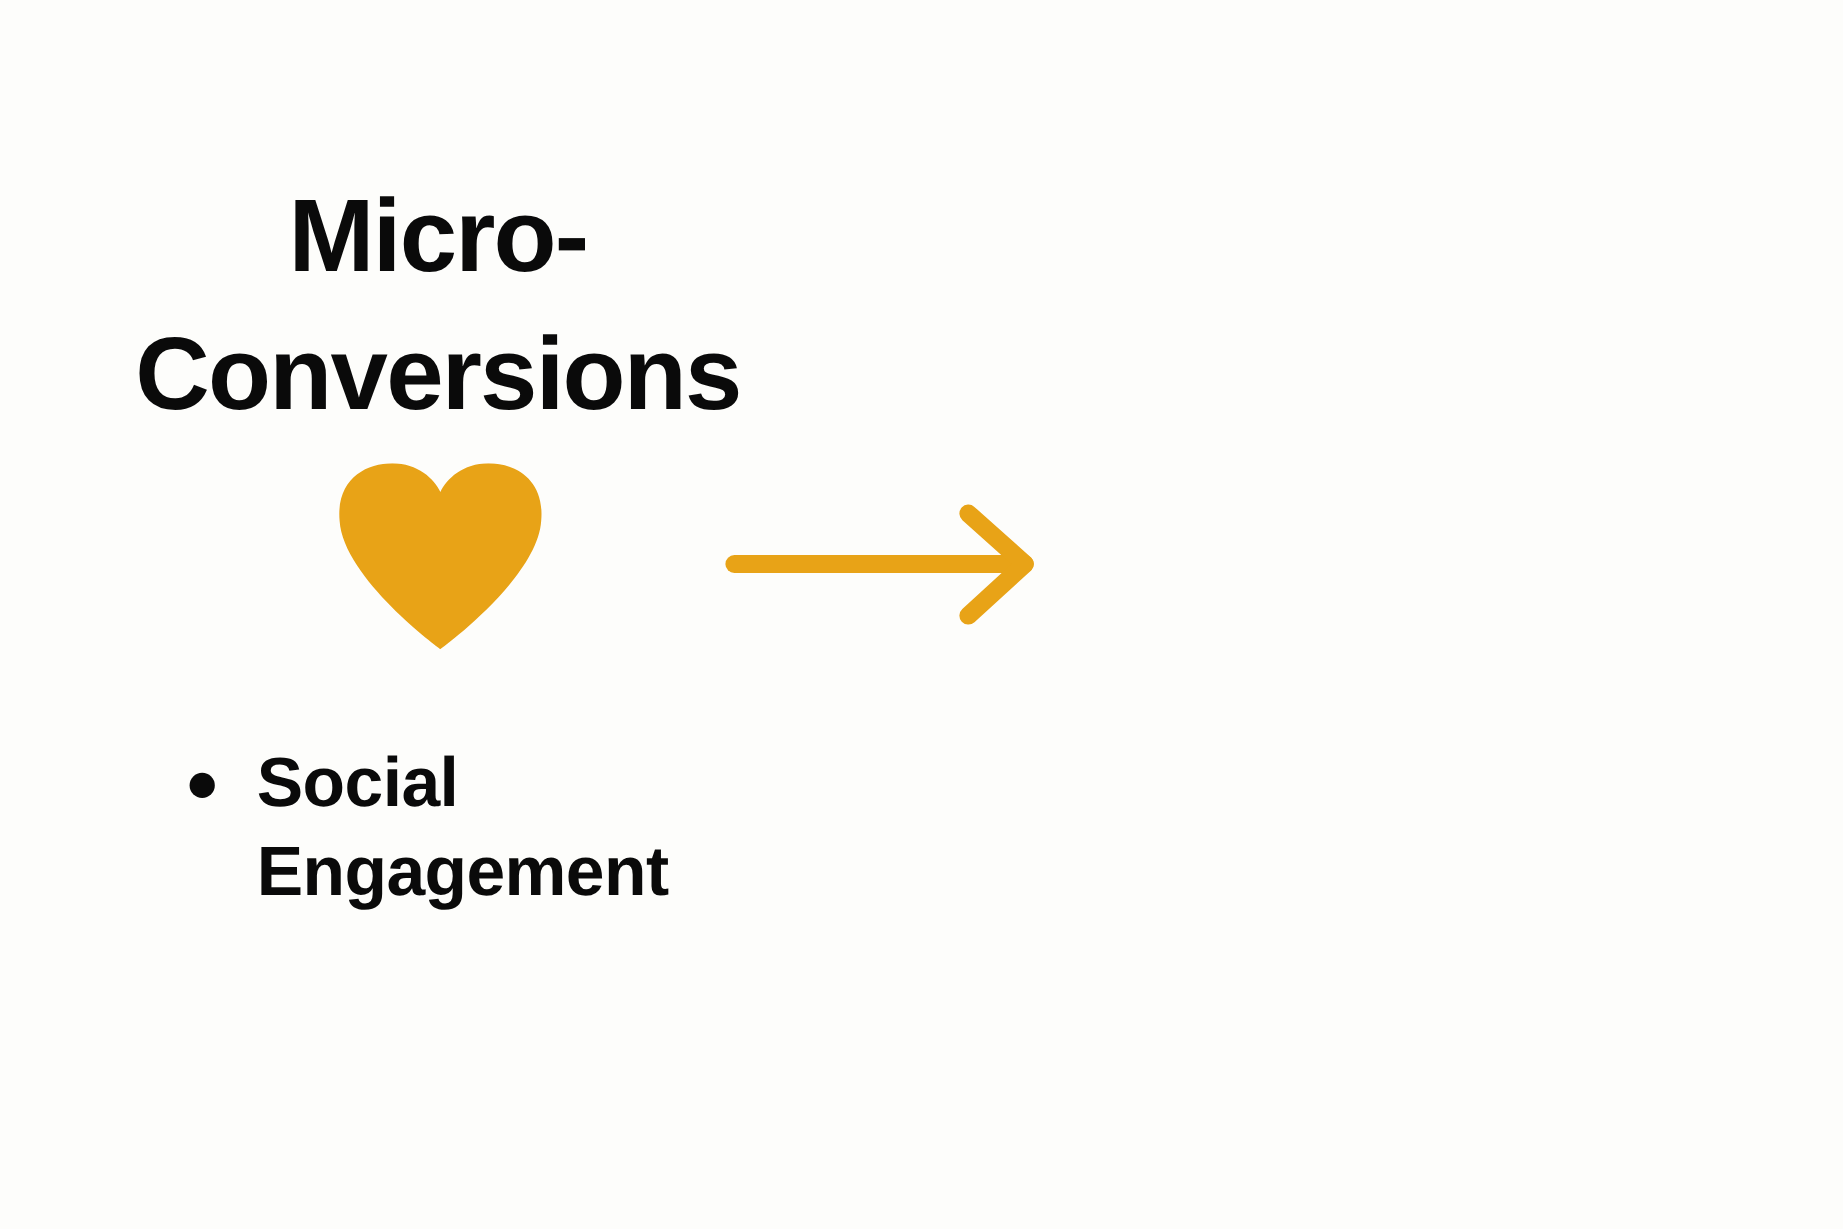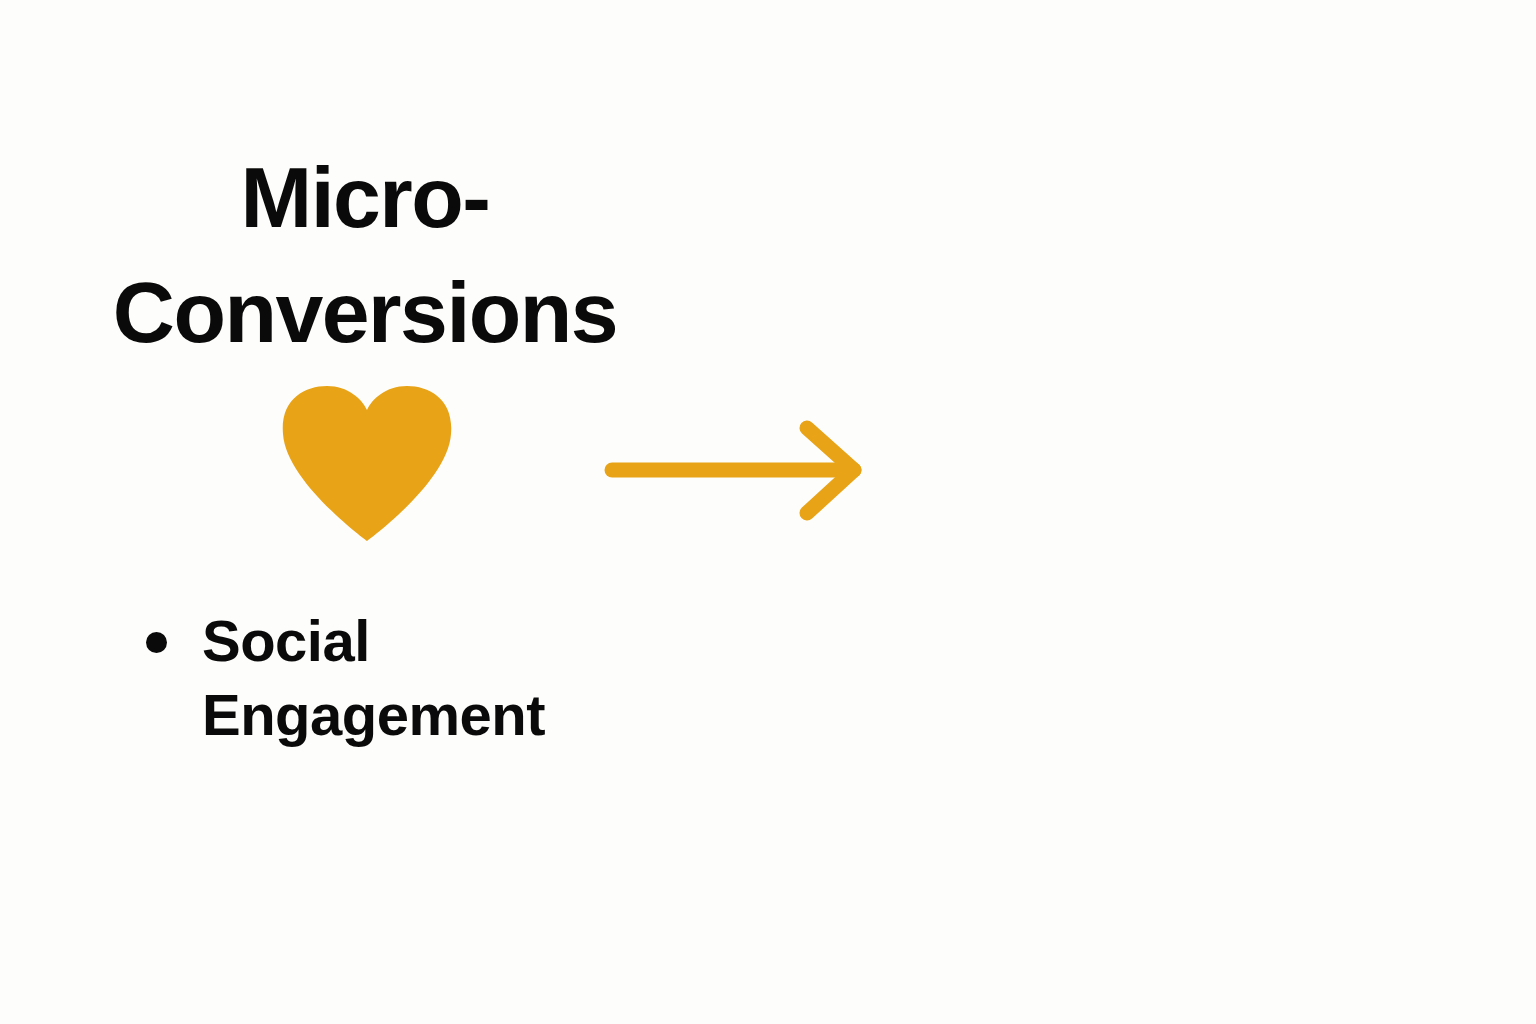--- a/index.html
+++ b/index.html
@@ -49,21 +49,21 @@
   
   .icon-wrap { position: absolute; }
   #heart-icon-wrap { left: 282px; top: 386px; width: 170px; height: 155px; }
   #arrow-wrap      { left: 604px; top: 418px; width: 265px; height: 105px; }
 
   .icon-wrap svg { display: block; width: 100%; height: 100%; }
 
   
   .bullet-list {
     position: absolute;
-    margin: 0;
+    margin: 12px;
     padding: 0;
     list-style: none;
   }
   #list-micro { left: 130px; top: 604px; width: 520px; }
 
   .bullet-item {
     position: relative;
     padding-left: 72px;
     color: #0a0a0a;
     font-weight: 700;

